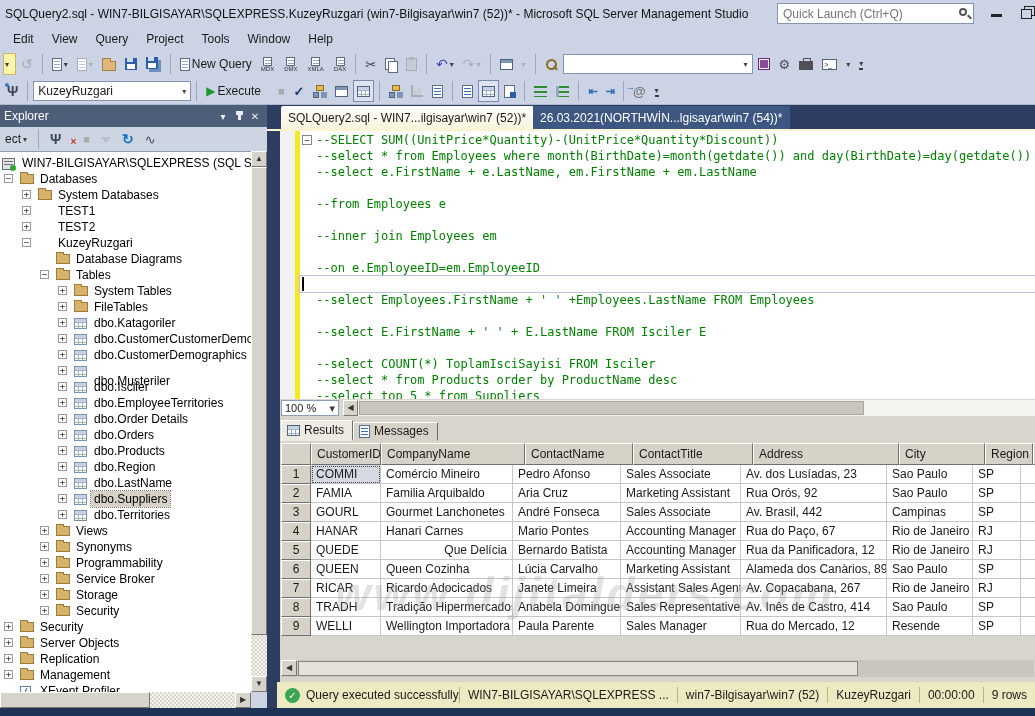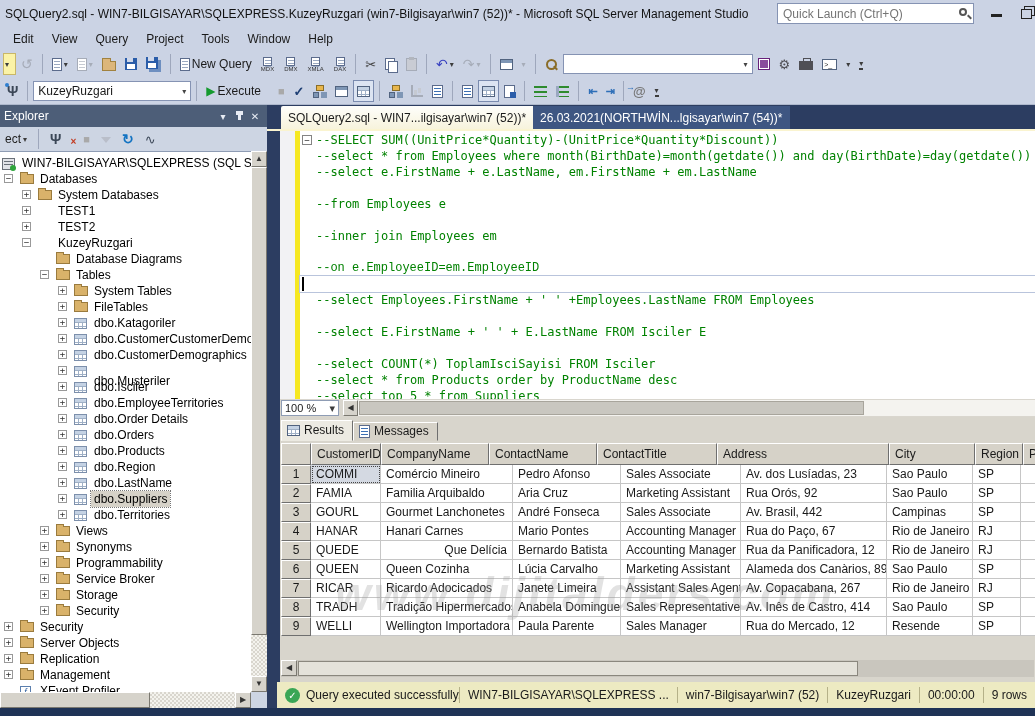--- a/index.html
+++ b/index.html
@@ -611,21 +611,21 @@
       <div class="changebar"></div>
       <div id="codelines">
           <div class="codeline" style="top: 1px;"><span>--SELECT SUM((UnitPrice*Quantity)-(UnitPrice*Quantity*Discount))</span><span class="collapse">−</span></div>
           <div class="codeline" style="top: 17px;"><span>--select * from Employees where month(BirthDate)=month(getdate()) and day(BirthDate)=day(getdate())</span></div>
           <div class="codeline" style="top: 33px;"><span>--select e.FirstName + e.LastName, em.FirstName + em.LastName</span></div>
           <div class="codeline" style="top: 49px;"><span></span></div>
           <div class="codeline" style="top: 65px;"><span>--from Employees e</span></div>
           <div class="codeline" style="top: 81px;"><span></span></div>
           <div class="codeline" style="top: 97px;"><span>--inner join Employees em</span></div>
           <div class="codeline" style="top: 113px;"><span></span></div>
-          <div class="codeline" style="top: 129px; font-family: Liberation Mono, monospace;"><span>--on e.EmployeeID=em.EmployeeID</span></div>
+          <div class="codeline" style="top: 129px;"><span>--on e.EmployeeID=em.EmployeeID</span></div>
           <div class="codeline cur" style="top: 145px;"><span></span><span class="caret"></span></div>
           <div class="codeline" style="top: 161px;"><span>--select Employees.FirstName + ' ' +Employees.LastName FROM Employees</span></div>
           <div class="codeline" style="top: 177px;"><span></span></div>
           <div class="codeline" style="top: 193px;"><span>--select E.FirstName + ' ' + E.LastName FROM Isciler E</span></div>
           <div class="codeline" style="top: 209px;"><span></span></div>
           <div class="codeline" style="top: 225px;"><span>--select COUNT(*) ToplamIsciSayisi FROM Isciler</span></div>
           <div class="codeline" style="top: 241px;"><span>--select * from Products order by ProductName desc</span></div>
           <div class="codeline" style="top: 257px;"><span>--select top 5 * from Suppliers</span></div>
         </div>
     </div>
@@ -649,24 +649,24 @@
           </div>
           <div class="rtab">
             <span class="ic ic-doclines"></span>
             <span>Messages</span>
           </div>
         </div>
       <div class="grid" id="grid">
           <div class="grow">
             <div class="ghdr" style="width: 30px;"></div>
             <div class="ghdr" style="width: 70px;">CustomerID</div>
-            <div class="ghdr" style="width: 108px;">CompanyName</div>
+            <div class="ghdr" style="width: 144px;">CompanyName</div>
             <div class="ghdr" style="width: 108px;">ContactName</div>
             <div class="ghdr" style="width: 120px;">ContactTitle</div>
-            <div class="ghdr" style="width: 172px;">Address</div>
+            <div class="ghdr" style="width: 146px;">Address</div>
             <div class="ghdr" style="width: 86px;">City</div>
             <div class="ghdr" style="width: 48px;">Region</div>
             <div class="ghdr" style="width: 60px;">PostalCode</div>
           </div>
           <div class="grow">
             <div class="ghdr grownum" style="width: 30px; height: 19px; line-height: 17px;">1</div>
             <div class="gcell focus" style="width: 70px;">COMMI</div>
             <div class="gcell" style="width: 132px;">Comércio Mineiro</div>
             <div class="gcell" style="width: 108px;">Pedro Afonso</div>
             <div class="gcell" style="width: 120px;">Sales Associate</div>

